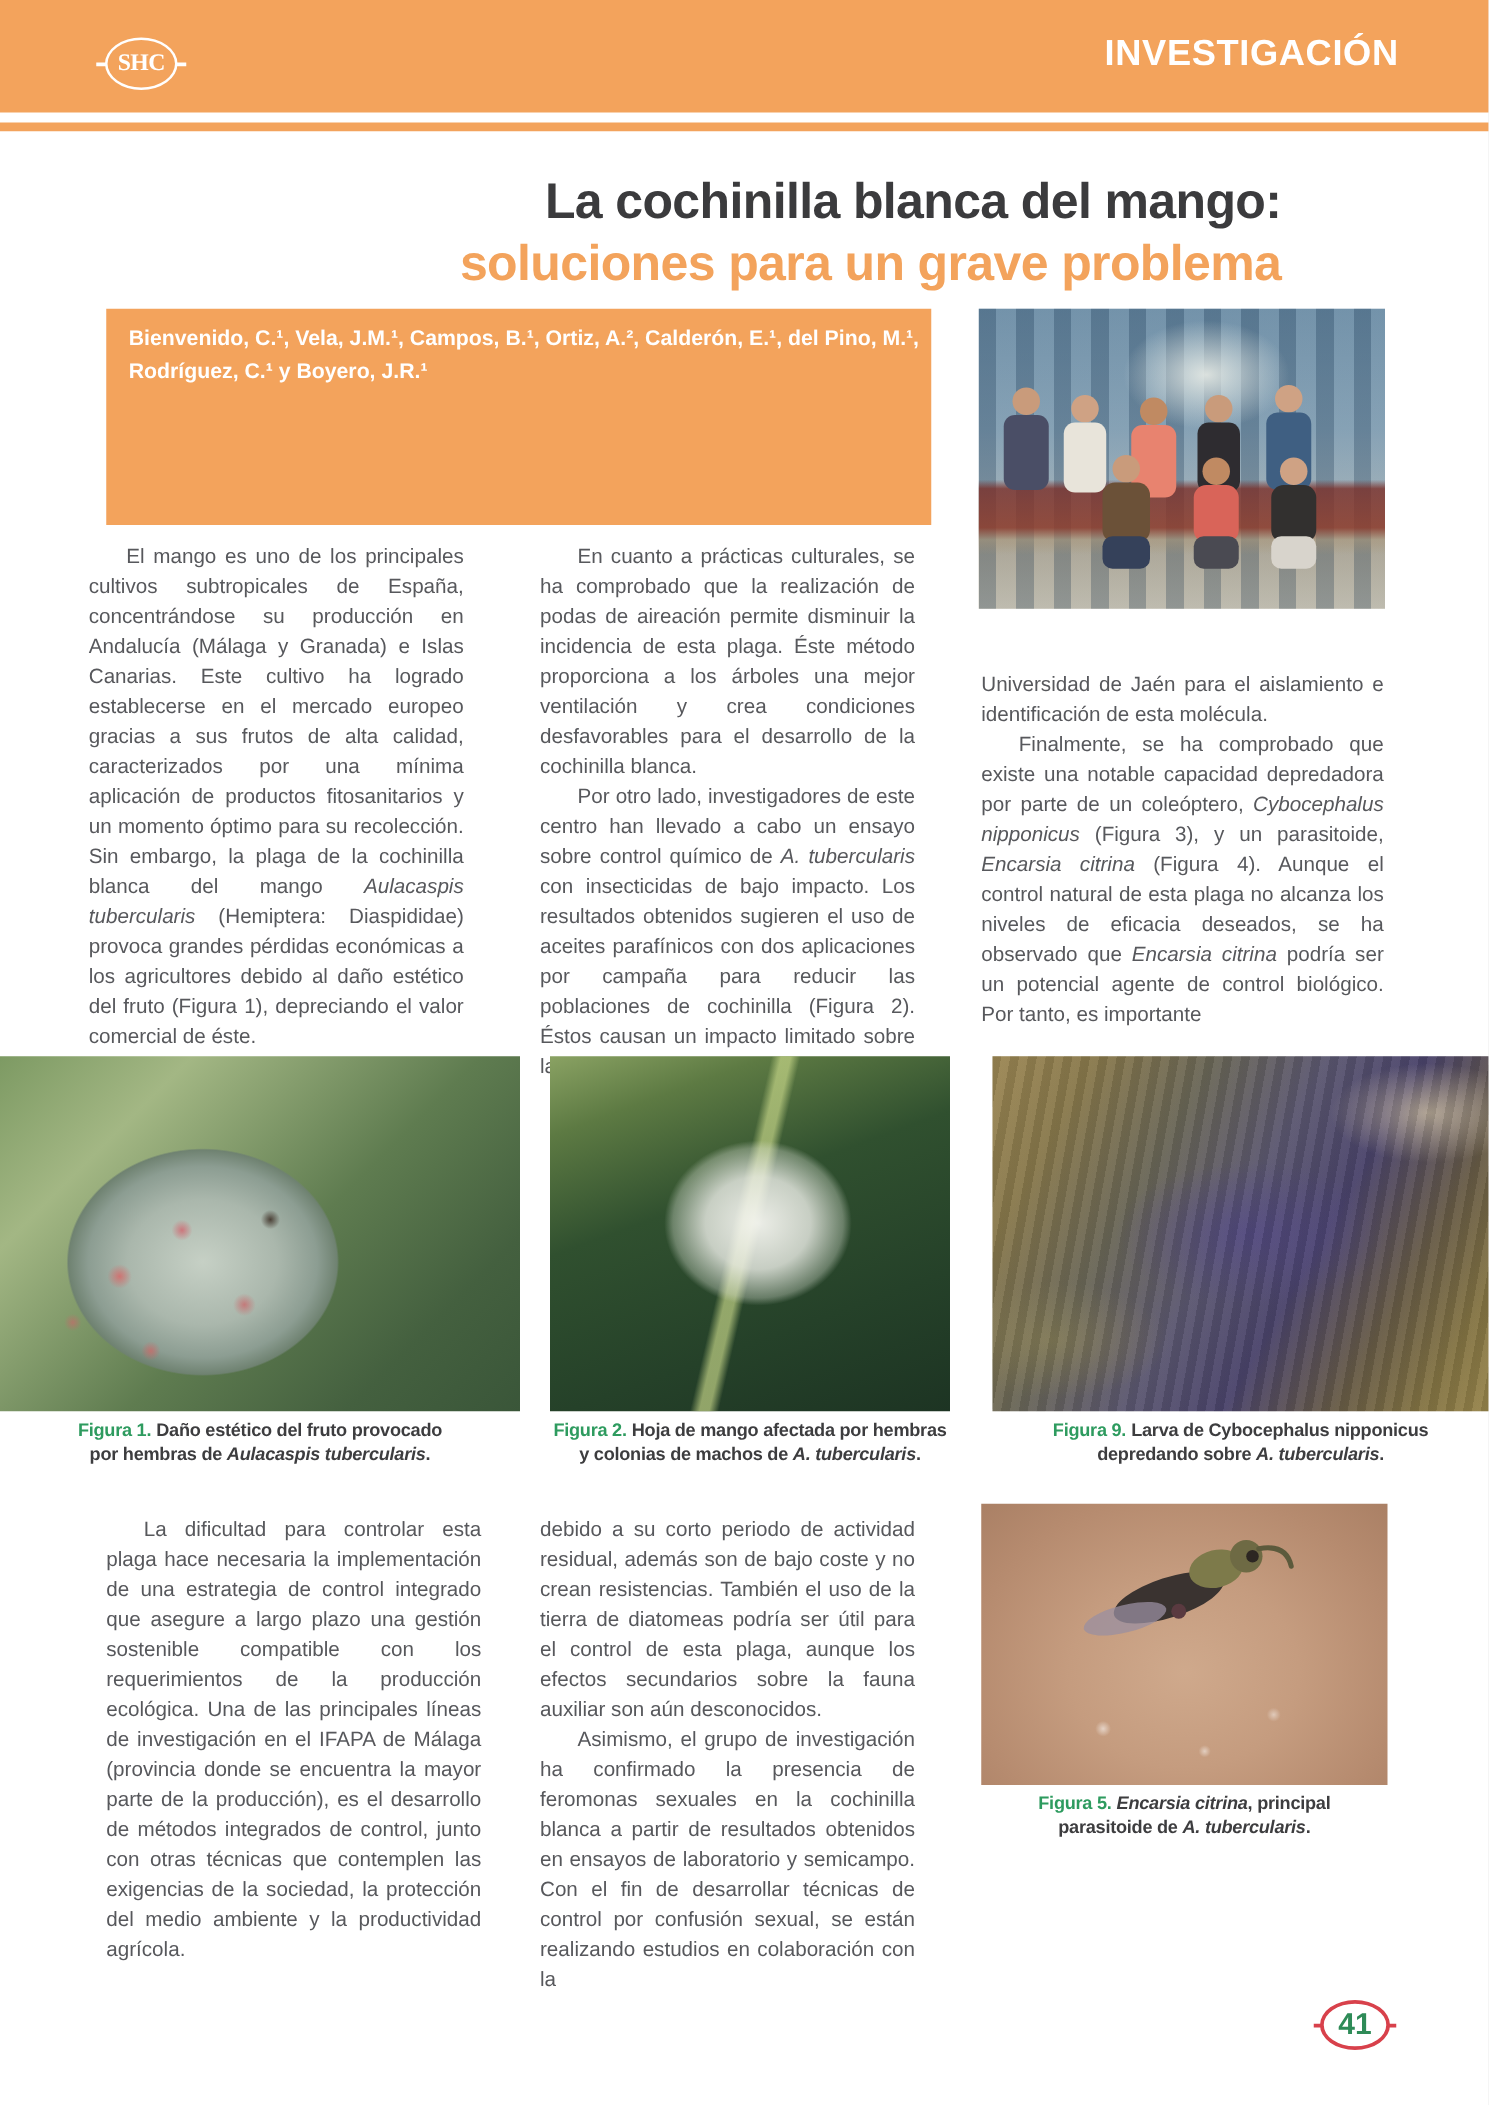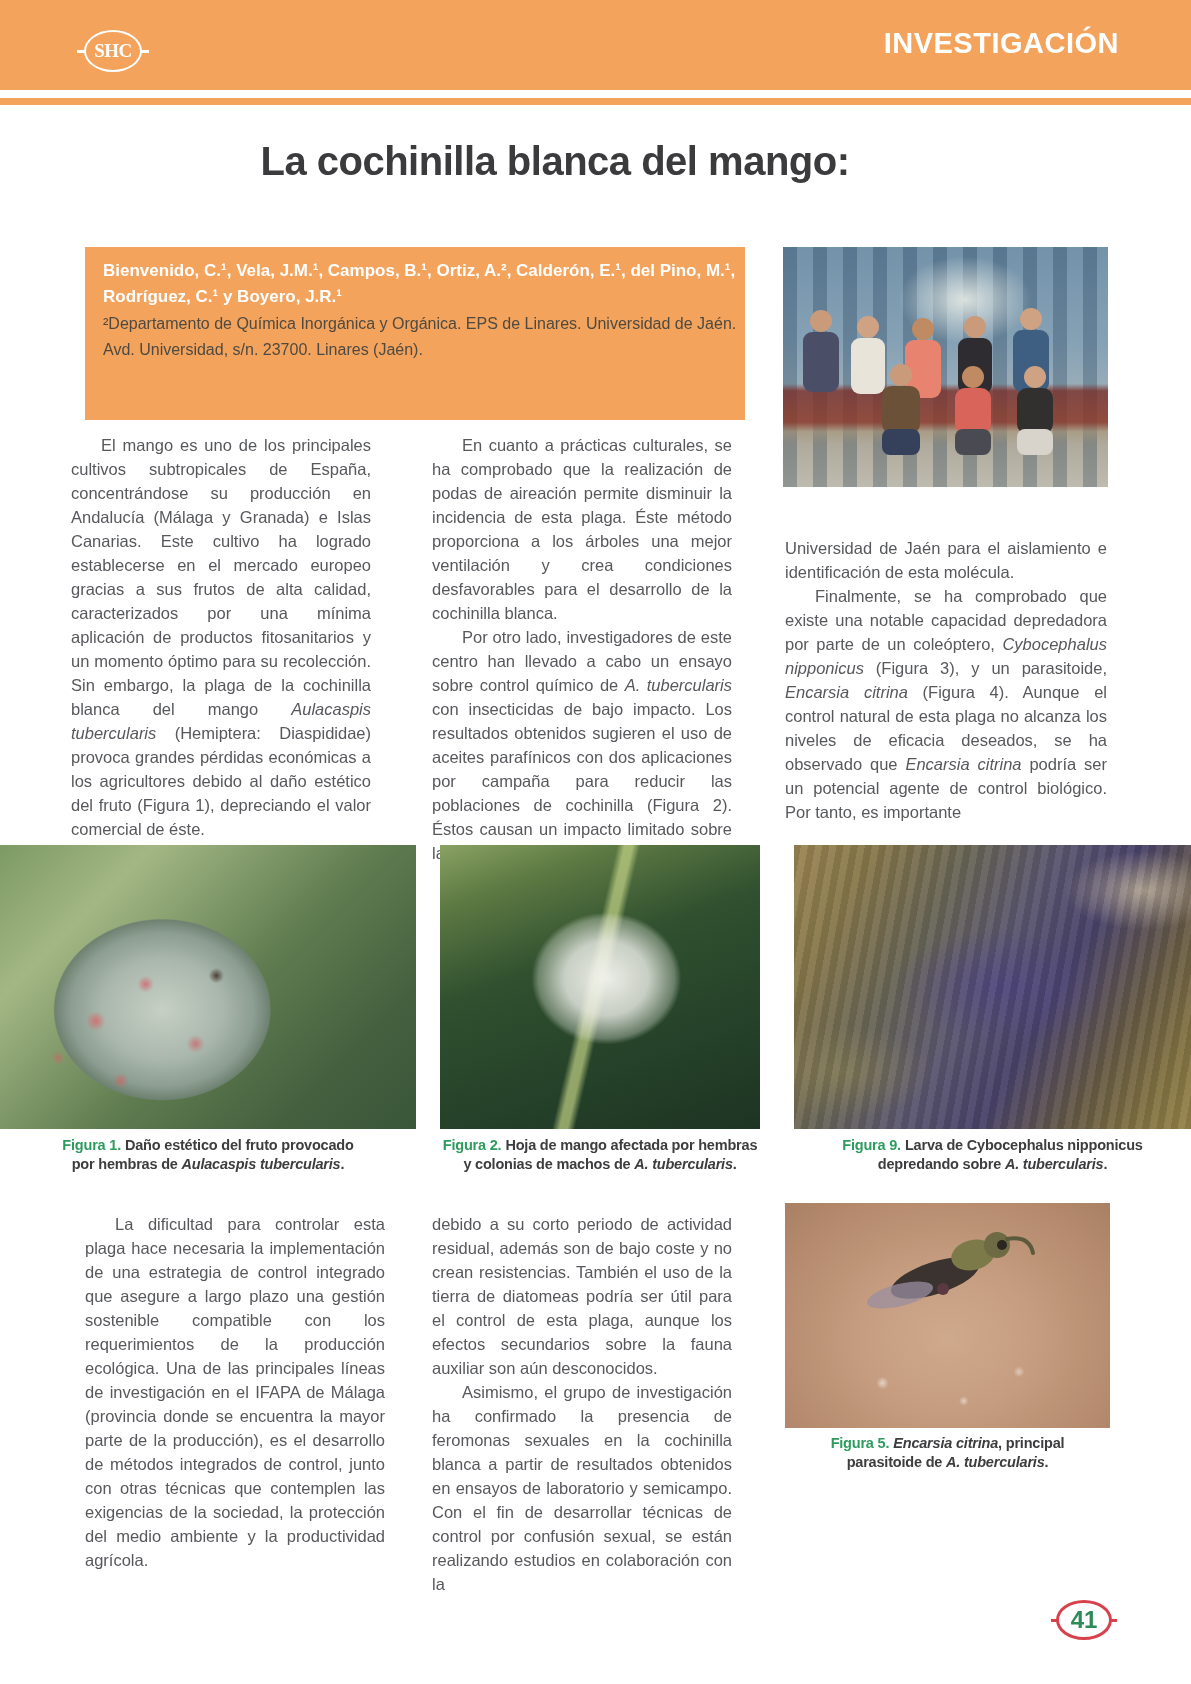--- a/index.html
+++ b/index.html
@@ -10,21 +10,21 @@
   .band{position:absolute;left:0;top:0;width:100%;height:90px;background:#f3a35c;}
   .band-rule{position:absolute;left:0;top:98px;width:100%;height:7px;background:#f3a35c;}
   .logo{position:absolute;left:84px;top:30px;width:54px;height:38px;border:2.5px solid #fff;border-radius:50%;
         display:flex;align-items:center;justify-content:center;color:#fff;font-family:"Liberation Serif",serif;
         font-weight:bold;font-size:19px;letter-spacing:-0.5px;}
   .logo::before,.logo::after{content:"";position:absolute;top:50%;width:8px;height:2.5px;background:#fff;margin-top:-1px;}
   .logo::before{left:-9px;} .logo::after{right:-9px;}
   .section-label{position:absolute;right:72px;top:27px;color:#fff;font-weight:bold;font-size:29px;letter-spacing:0.5px;}
 
   
-  .title{position:absolute;left:85px;top:136px;width:940px;text-align:center;font-weight:bold;
+  .title{position:absolute;left:85px;top:136px;width:940px;text-align:right;font-weight:bold;
          font-size:40px;line-height:50px;letter-spacing:-0.5px;}
   .title .t1{color:#3b3b3d;}
   .title .t2{color:#f3a35c;}
 
   
   .authors-box{position:absolute;left:85px;top:247px;width:660px;height:173px;background:#f3a35c;
                box-sizing:border-box;padding:11px 3px 10px 18px;}
   .authors{color:#ffffff;font-weight:bold;font-size:17px;line-height:26px;margin:0 0 1px 0;}
   .affil{color:#4e4a42;font-size:16px;line-height:26px;margin:0;}
 
@@ -91,25 +91,25 @@
 
   <div class="band"></div>
   <div class="logo">
     <span>SHC</span>
   </div>
   <div class="section-label">INVESTIGACIÓN</div>
   <div class="band-rule"></div>
 
   <div class="title">
     <div class="t1">La cochinilla blanca del mango:</div>
+    <div class="t2">soluciones para un grave problema</div>
   </div>
 
   <div class="authors-box">
     <p class="authors">Bienvenido, C.¹, Vela, J.M.¹, Campos, B.¹, Ortiz, A.², Calderón, E.¹, del Pino, M.¹, Rodríguez, C.¹ y Boyero, J.R.¹</p>
-    <p class="affil">²Departamento de Química Inorgánica y Orgánica. EPS de Linares. Universidad de Jaén. Avd. Universidad, s/n. 23700. Linares (Jaén).</p>
   </div>
 
   <div class="photo photo-group">
     <svg width="325" height="240" viewBox="0 0 325 240">
 
       <circle cx="38" cy="74" r="11" fill="#c99b7b"></circle>
         <rect x="20" y="85" width="36" height="60" rx="9" fill="#4a4e66"></rect>
       <circle cx="85" cy="80" r="11" fill="#cfa284"></circle>
         <rect x="68" y="91" width="34" height="56" rx="9" fill="#e8e4da"></rect>
       <circle cx="140" cy="82" r="11" fill="#c08a62"></circle>

